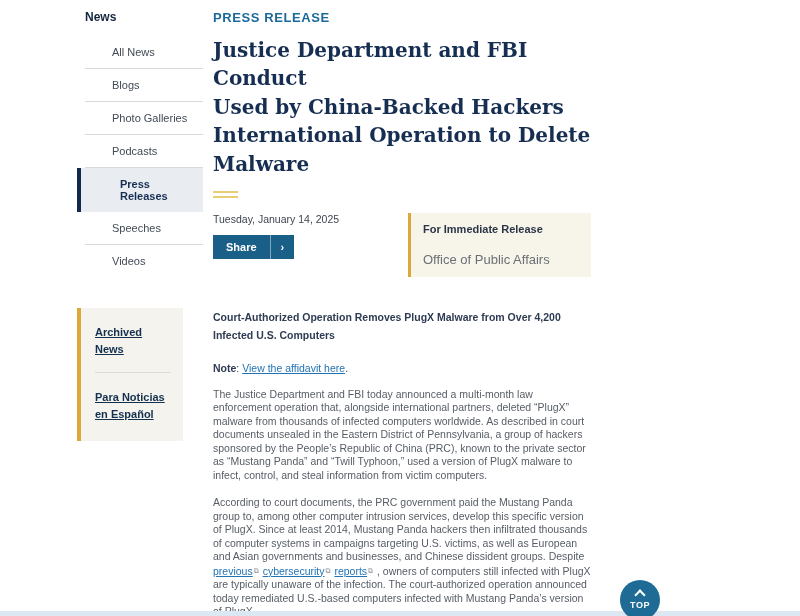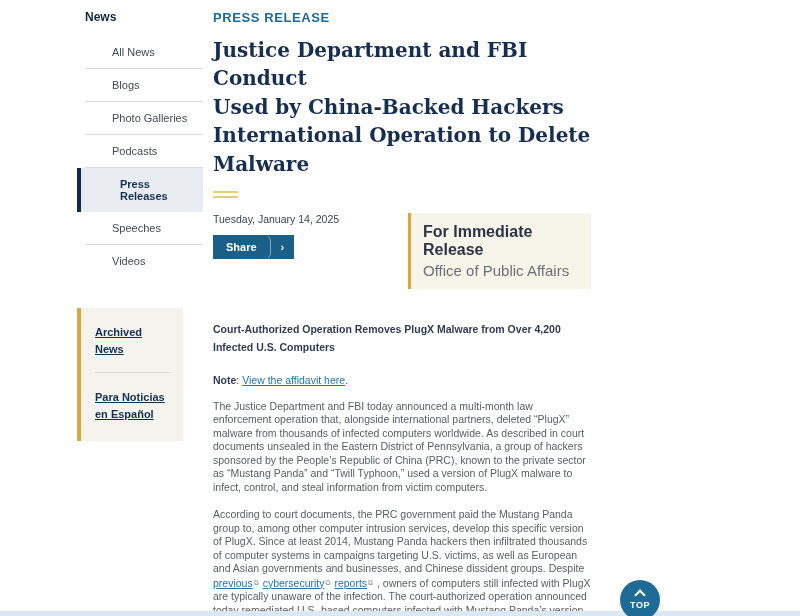--- a/index.html
+++ b/index.html
@@ -65,32 +65,32 @@
   }
 
   .meta-row { display:flex; justify-content:space-between; margin-top:15px; }
   .date { font-size:10.5px; color:#3d4551; }
   .share-btn {
     display:inline-flex; align-items:stretch;
     background:#1a5f88; color:#ffffff;
     margin-top:10px; cursor:pointer;
     font-size:11px; font-weight:bold;
   }
-  .share-label { padding:6px 13px; border-right:1px solid rgba(255,255,255,0.45);border-radius:6px; }
+  .share-label { padding:6px 13px; border-right:1px solid rgba(255,255,255,0.45); }
   .share-arrow { padding:6px 10px; display:flex; align-items:center; font-size:11px; }
 
   .release-box {
     width:183px;
     background:#f7f4e9;
     border-left:3px solid #dca83c;
     padding:10px 12px;
     align-self:flex-start;
   }
-  .release-box .rb1 { font-size:16px; font-weight:bold; color:#2b3547; }
-  .release-box .rb2 { font-size:15px; color:#6b7077; margin-top:3px; }
+  .release-box .rb1 { font-size:11px; font-weight:bold; color:#2b3547; }
+  .release-box .rb2 { font-size:13px; color:#6b7077; margin-top:17px; }
 
   .subtitle {
     margin-top:32px;
     font-size:10.5px; font-weight:bold; color:#2e3b52;
     line-height:1.7;
   }
   .note { margin-top:17px; font-size:10.5px; color:#2e3b52; }
   .note .note-label { font-weight:bold; }
   a.text-link { color:#2273b4; text-decoration:underline; cursor:pointer;margin-top:25px; }
   .ext-icon {

